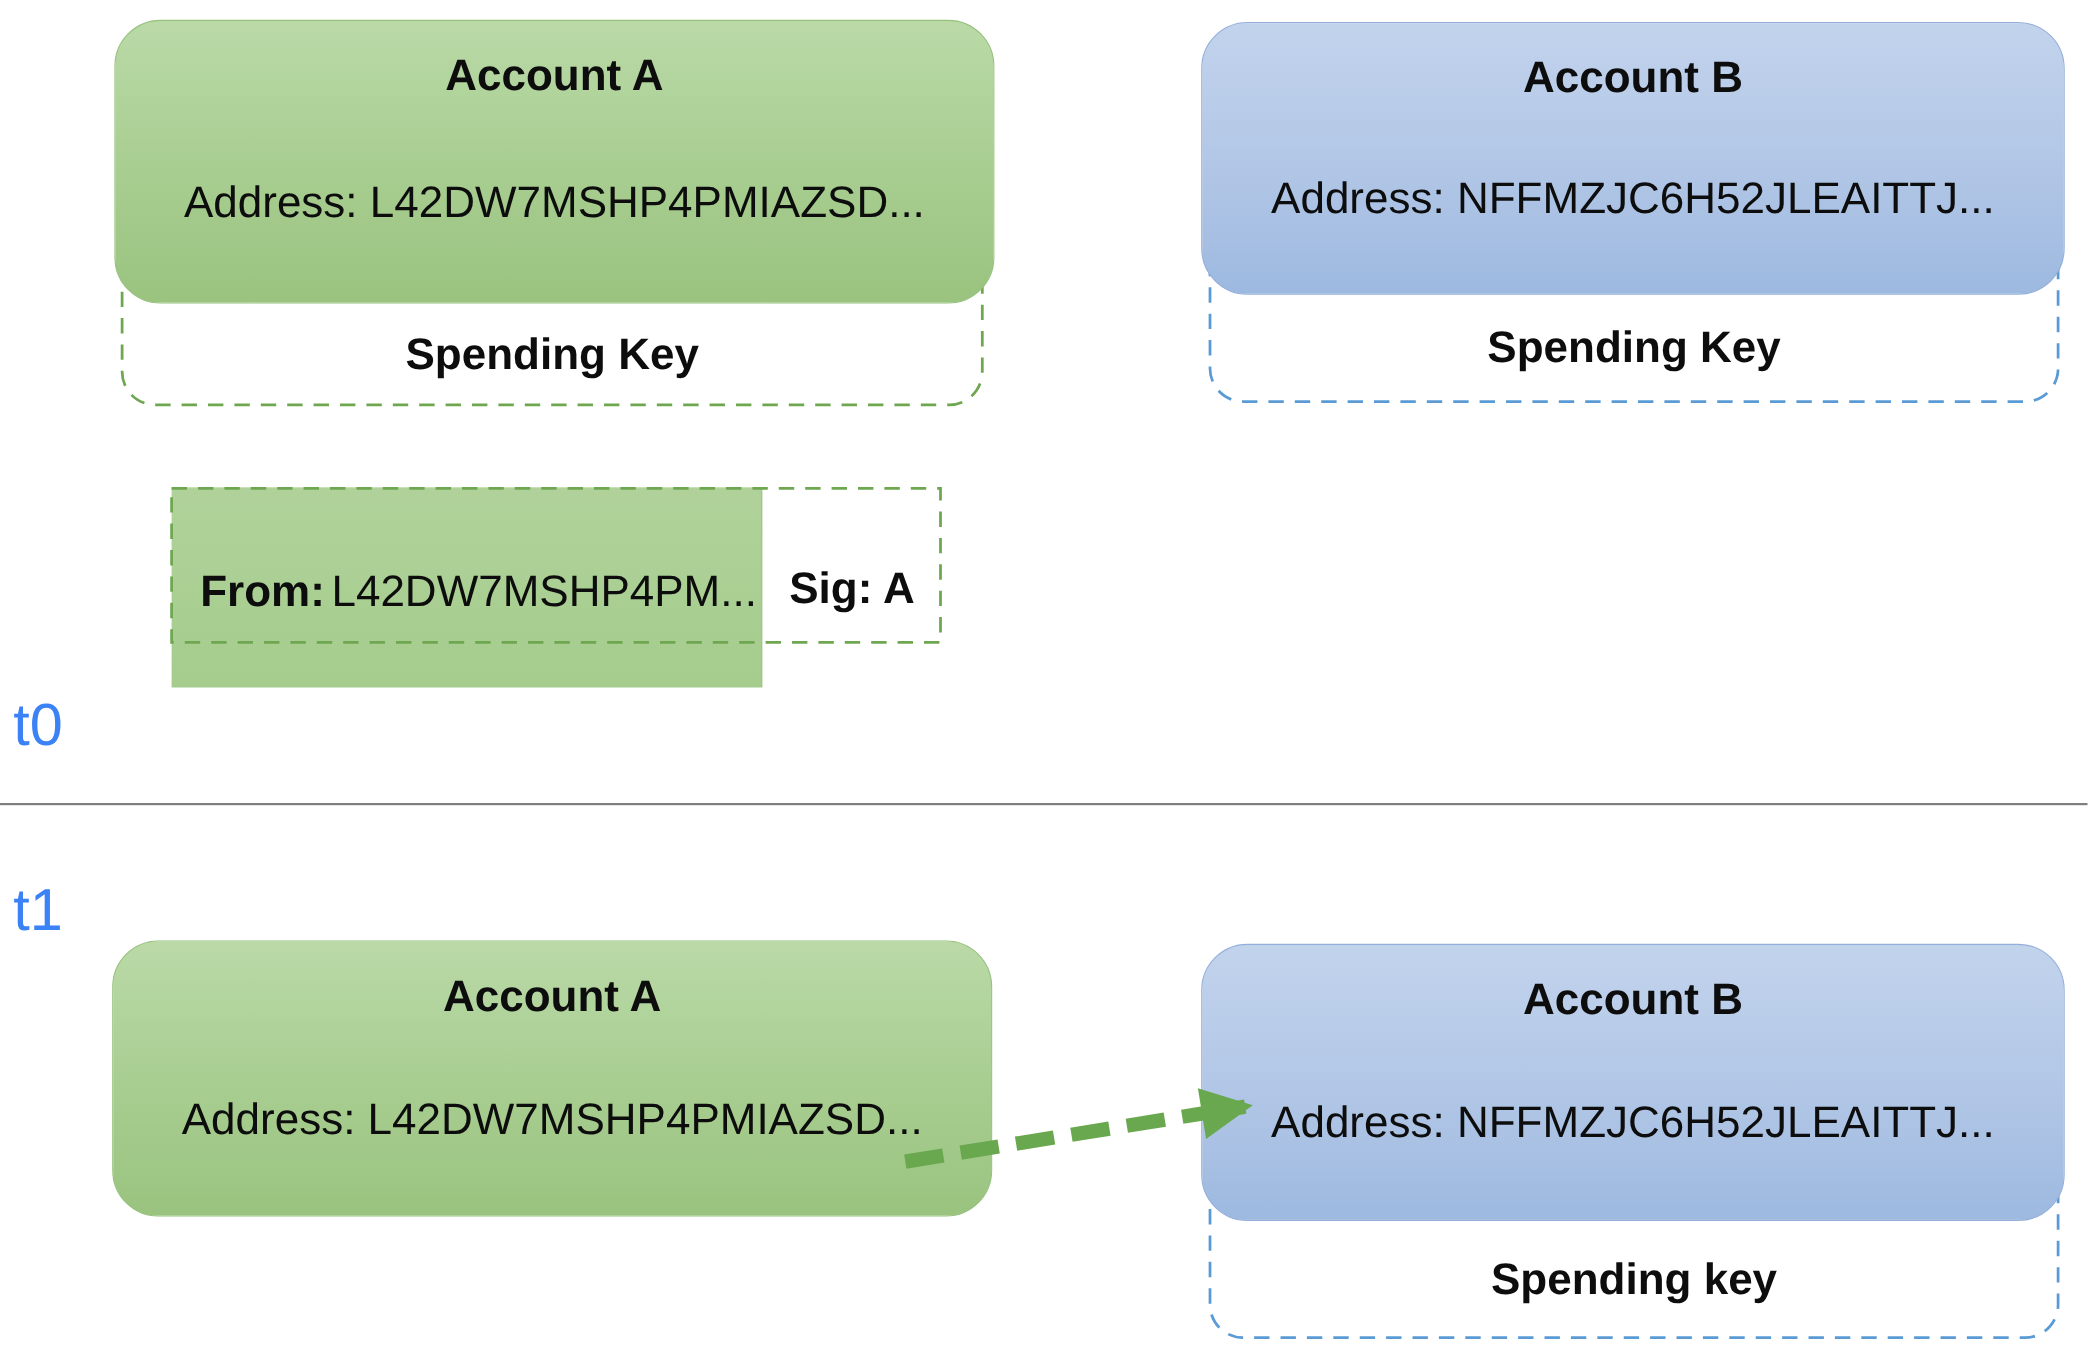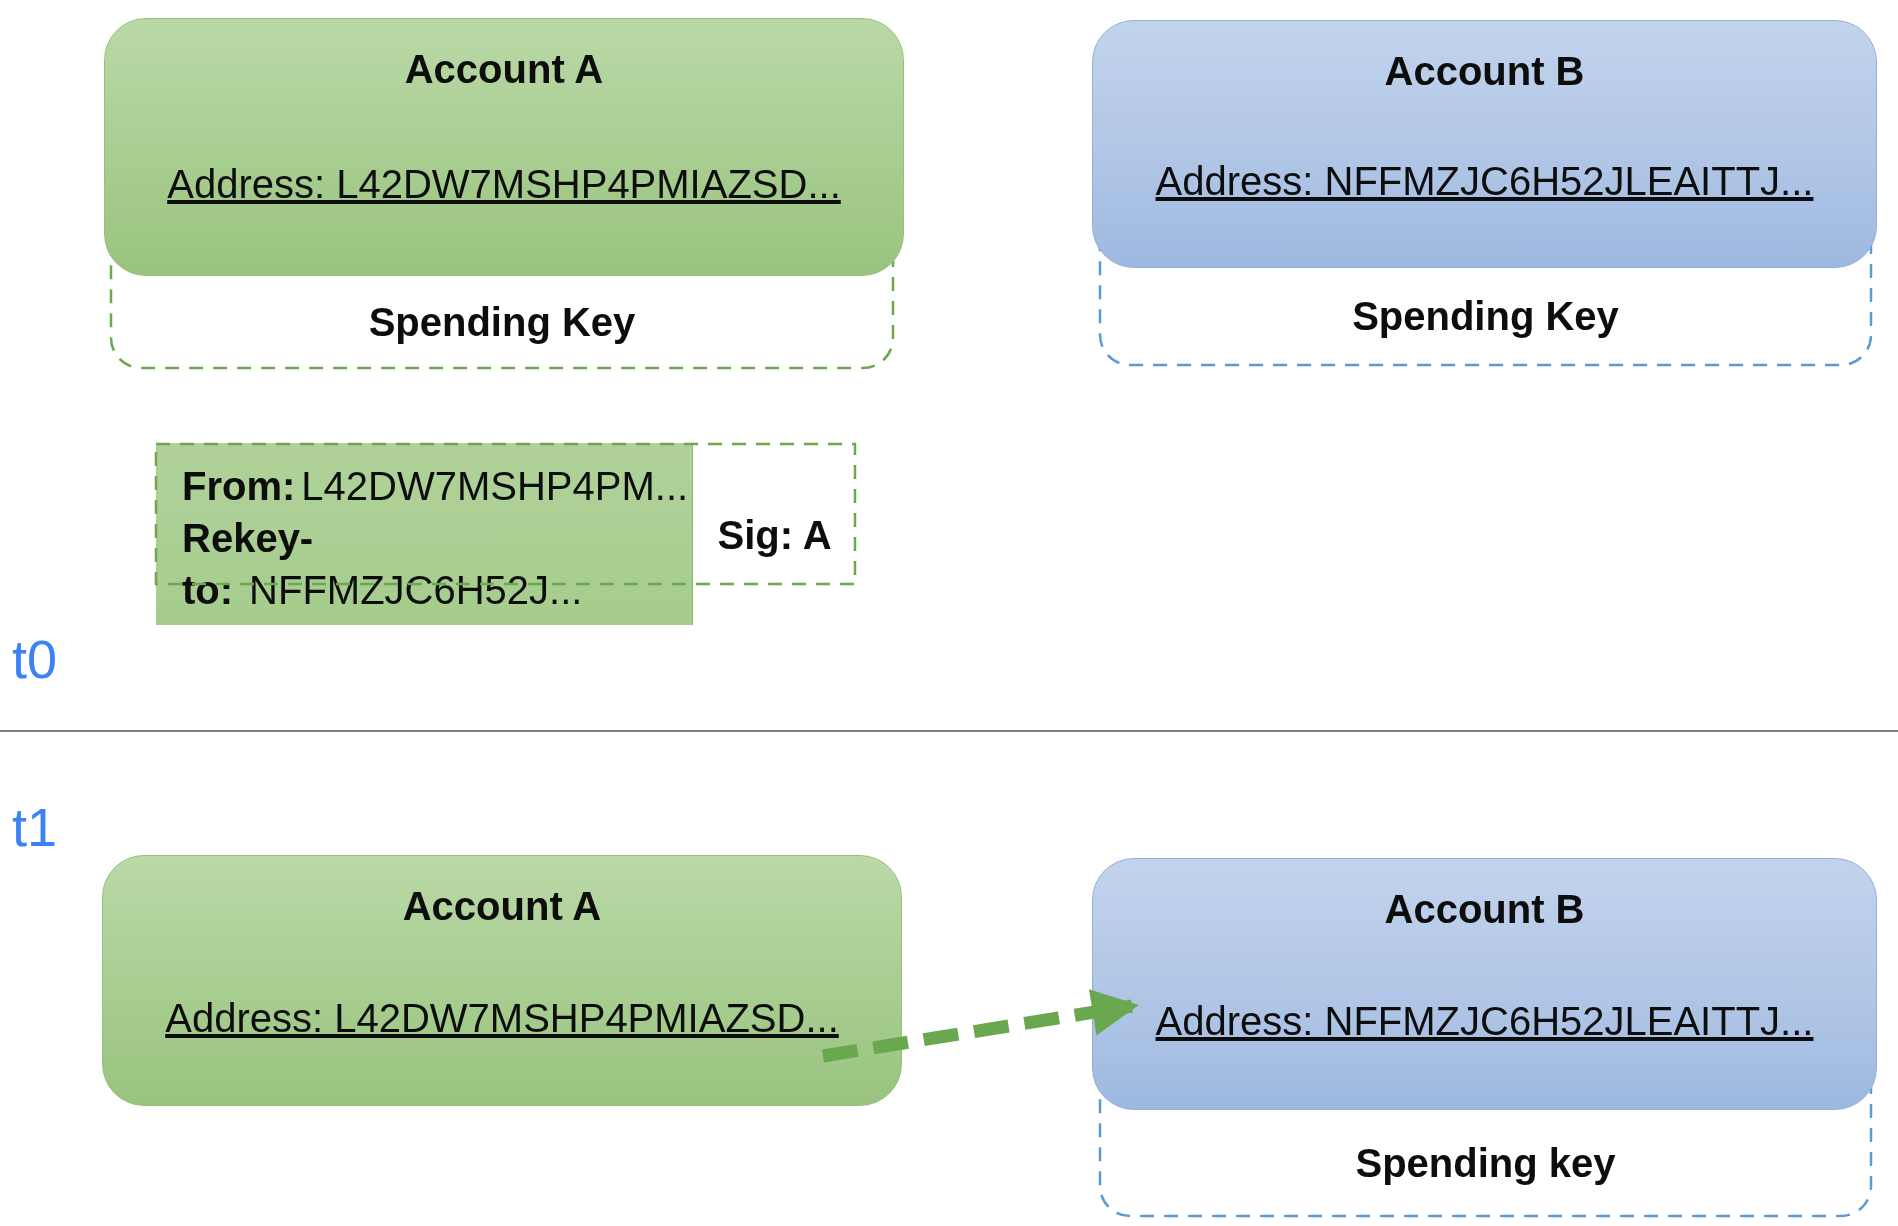--- a/index.html
+++ b/index.html
@@ -33,21 +33,21 @@
     border:1px solid #93afda;
   }
   .account-title{
     margin-top:26px;
     text-align:center;
     font-weight:bold;
     font-size:40px;line-height:48px;
   }
   .account-body{
     flex:1;display:flex;align-items:center;justify-content:center;
-    font-size:40px;line-height:52px;text-decoration:underline;
+    font-size:40px;line-height:52px;
   }
   .addr-lines{text-align:left;}
 
   .spending-label{
     position:absolute;
     display:flex;align-items:center;justify-content:center;
     font-weight:bold;font-size:40px;
     z-index:1;
   }
 
@@ -112,23 +112,20 @@
     <div class="account-body">
       <span>Address: NFFMZJC6H52JLEAITTJ...</span>
     </div>
   </div>
   <div class="spending-label" style="left:1100px;top:268px;width:771px;height:97px;">Spending Key</div>
 
   <div class="txn-fill">
     <div>
       <span class="bold">From:</span><span class="gap-sm">L42DW7MSHP4PM...</span>
     </div>
-    <div>
-      <span class="bold">Rekey-to:</span><span class="gap-md">NFFMZJC6H52J...</span>
-    </div>
   </div>
   <div class="txn-sig">Sig: A</div>
 
   <div class="time-label" style="top:628px;">t0</div>
 
   <div class="divider"></div>
 
   <div class="time-label" style="top:796px;">t1</div>
 
   <div class="account-box green" style="left:102px;top:855px;width:800px;height:251px;">

